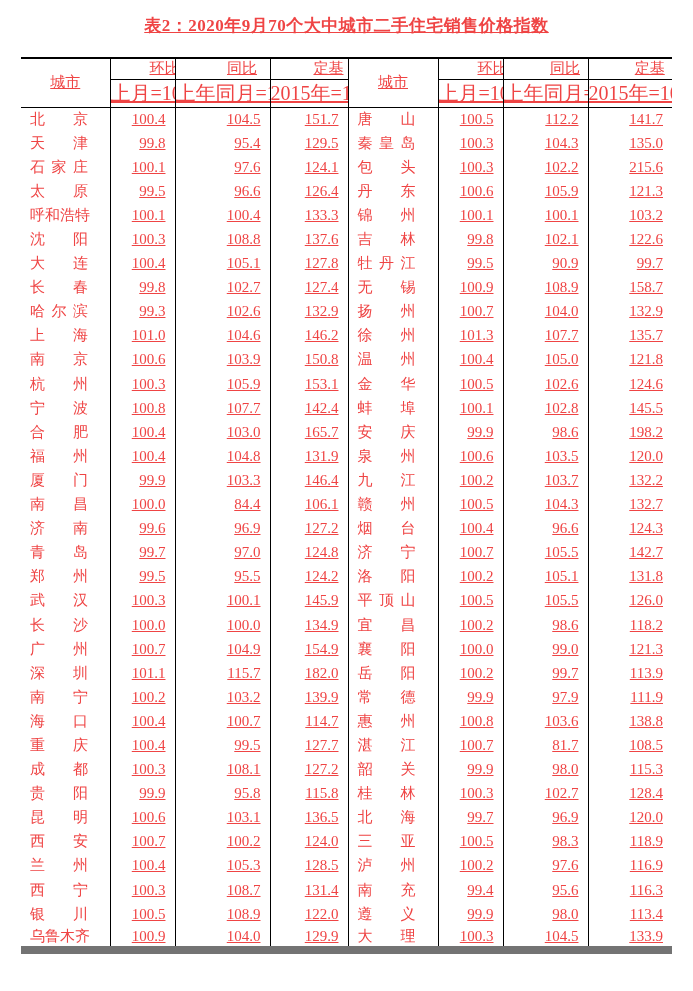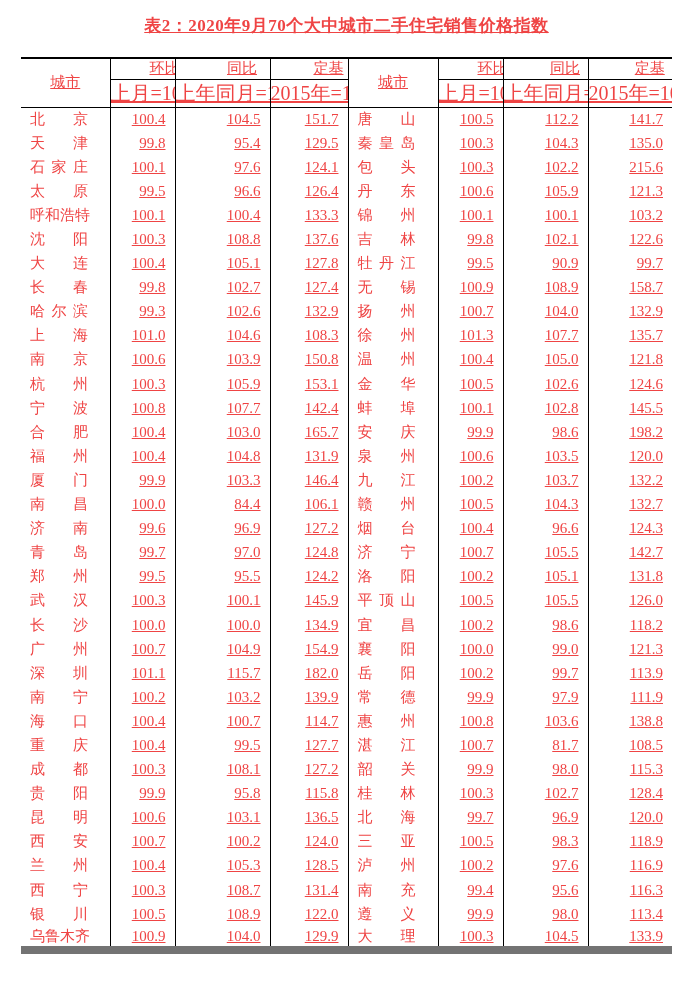--- a/index.html
+++ b/index.html
@@ -182,21 +182,21 @@
           <td class="num bl">132.9</td>
           <td class="city bl"><span class="cname">扬州</span></td>
           <td class="num bl">100.7</td>
           <td class="num bl">104.0</td>
           <td class="num bl">132.9</td>
         </tr>
         <tr>
           <td class="city"><span class="cname">上海</span></td>
           <td class="num bl">101.0</td>
           <td class="num bl">104.6</td>
-          <td class="num bl">108.3</td>
+          <td class="num bl">146.2</td>
           <td class="city bl"><span class="cname">徐州</span></td>
           <td class="num bl">101.3</td>
           <td class="num bl">107.7</td>
           <td class="num bl">135.7</td>
         </tr>
         <tr>
           <td class="city"><span class="cname">南京</span></td>
           <td class="num bl">100.6</td>
           <td class="num bl">103.9</td>
           <td class="num bl">150.8</td>

